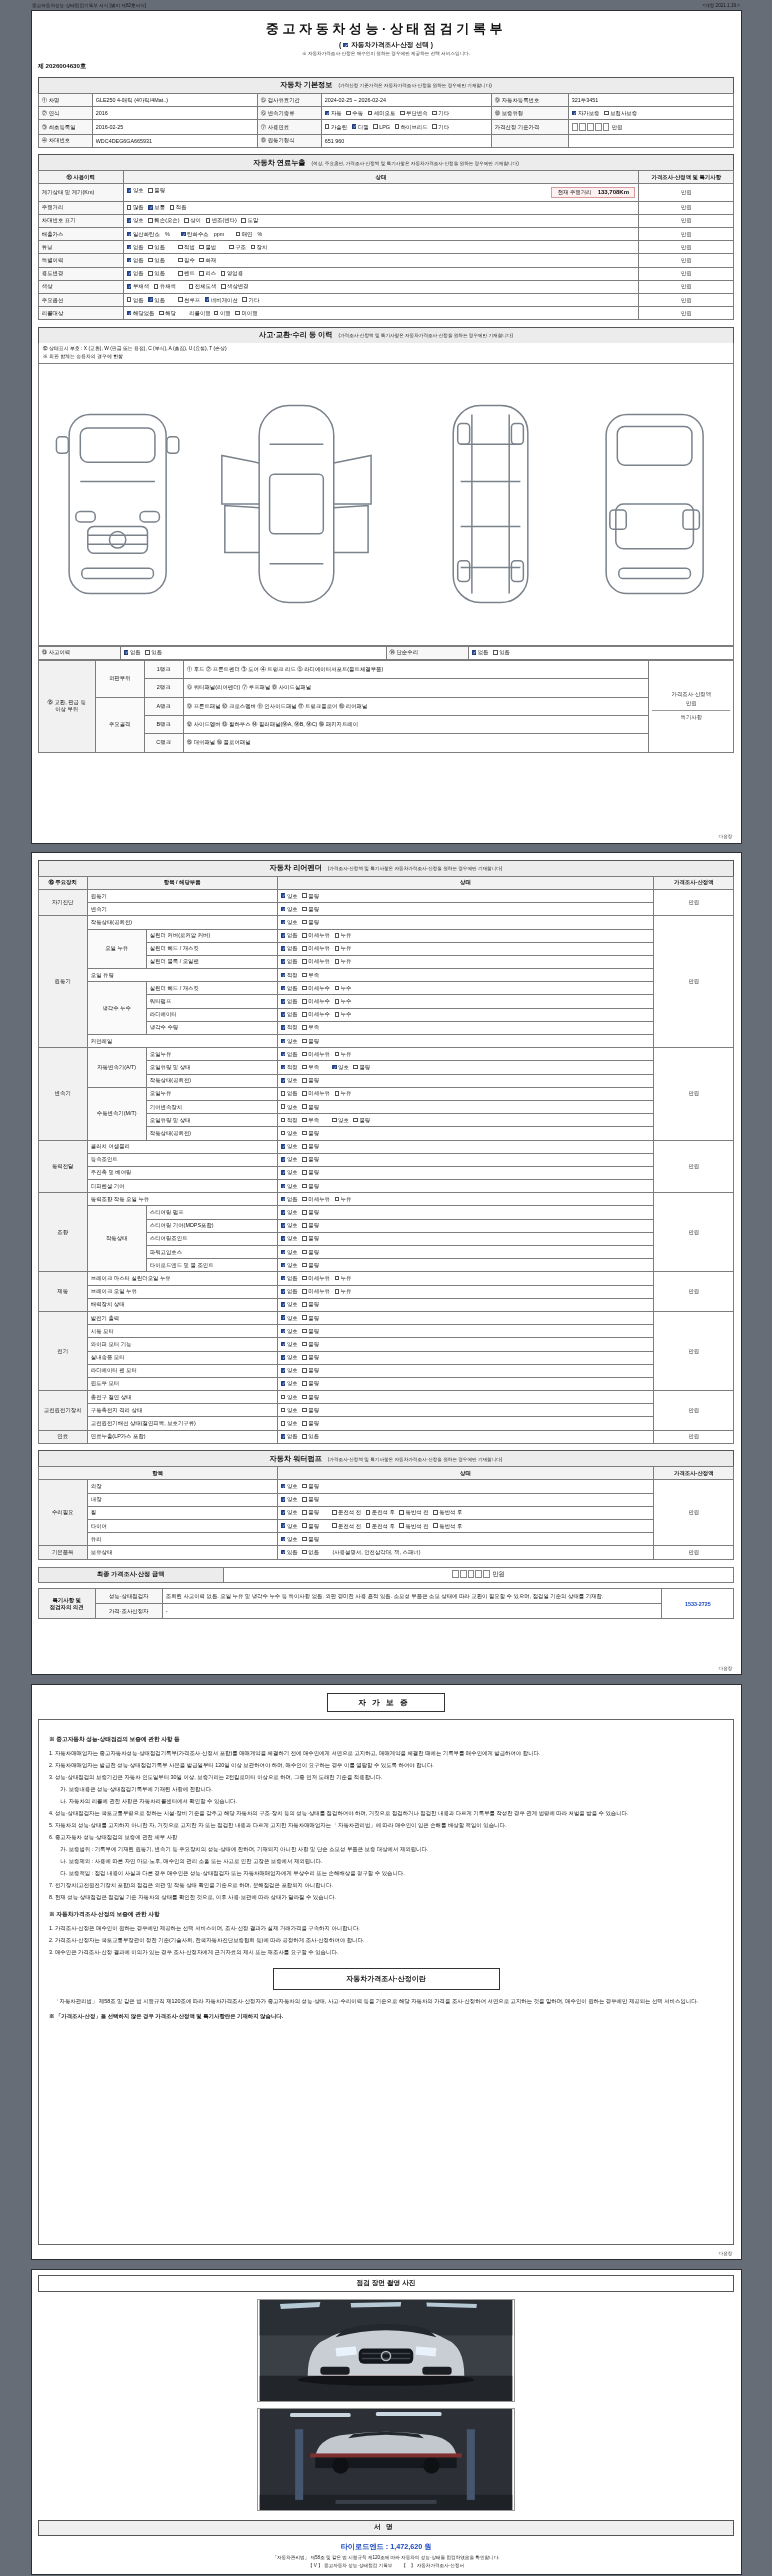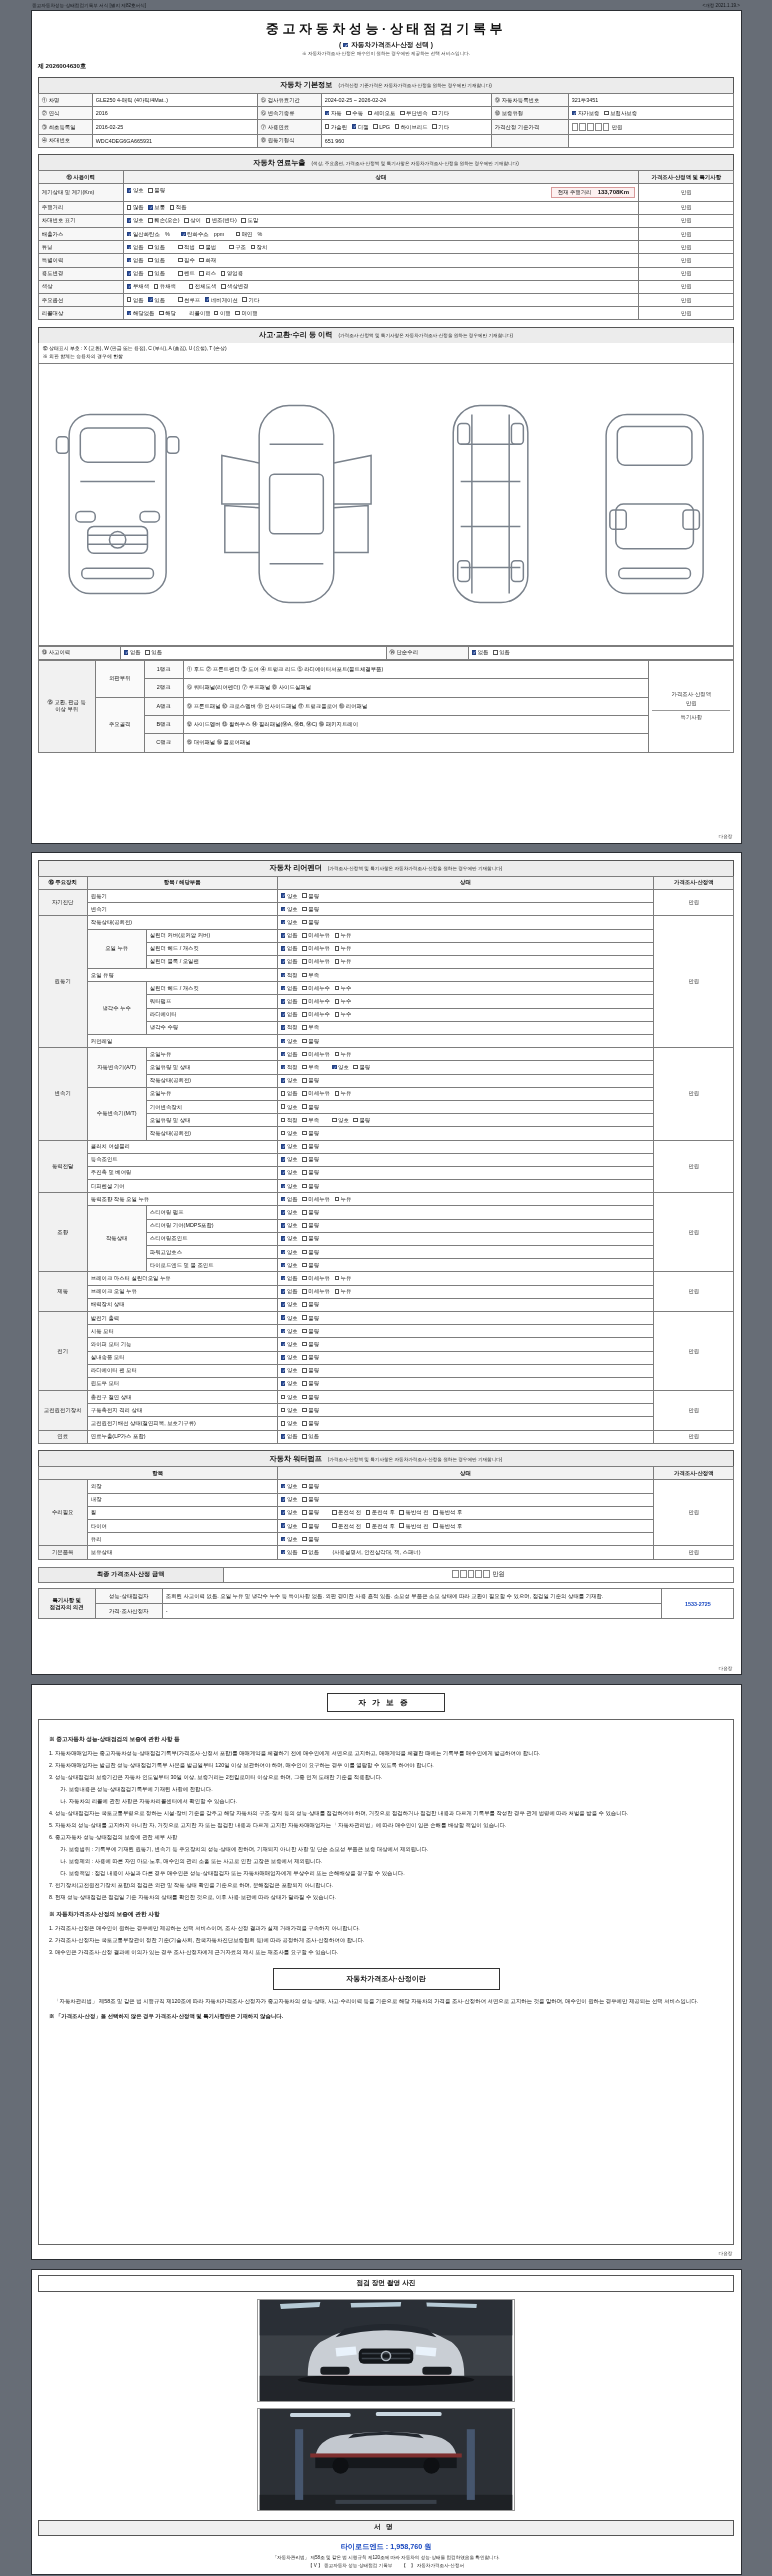--- a/index.html
+++ b/index.html
@@ -713,20 +713,20 @@
         <circle cx="160" cy="112" r="16" fill="#0e1013"></circle>
         <circle cx="340" cy="112" r="16" fill="#0e1013"></circle>
         <rect x="100" y="88" width="300" height="8" fill="#7e2f2f"></rect>
         <rect x="150" y="180" width="200" height="8" fill="#394049"></rect>
       </svg>
     </div>
 
     <div class="sign-bar">서명</div>
     <div class="insurance">
       <span>타이로드엔드 :</span>
-      <span>1,958,760 원</span>
+      <span>1,472,620 원</span>
     </div>
     <div class="foot-line">「자동차관리법」 제58조 및 같은 법 시행규칙 제120조에 따라 자동차의 성능·상태를 점검하였음을 확인합니다.</div>
     <div class="foot-line2">【 V 】 중고자동차 성능·상태점검 기록부　　【　】 자동차가격조사·산정서</div>
   </div>
 
 </div>
 
 
 </body></html>

